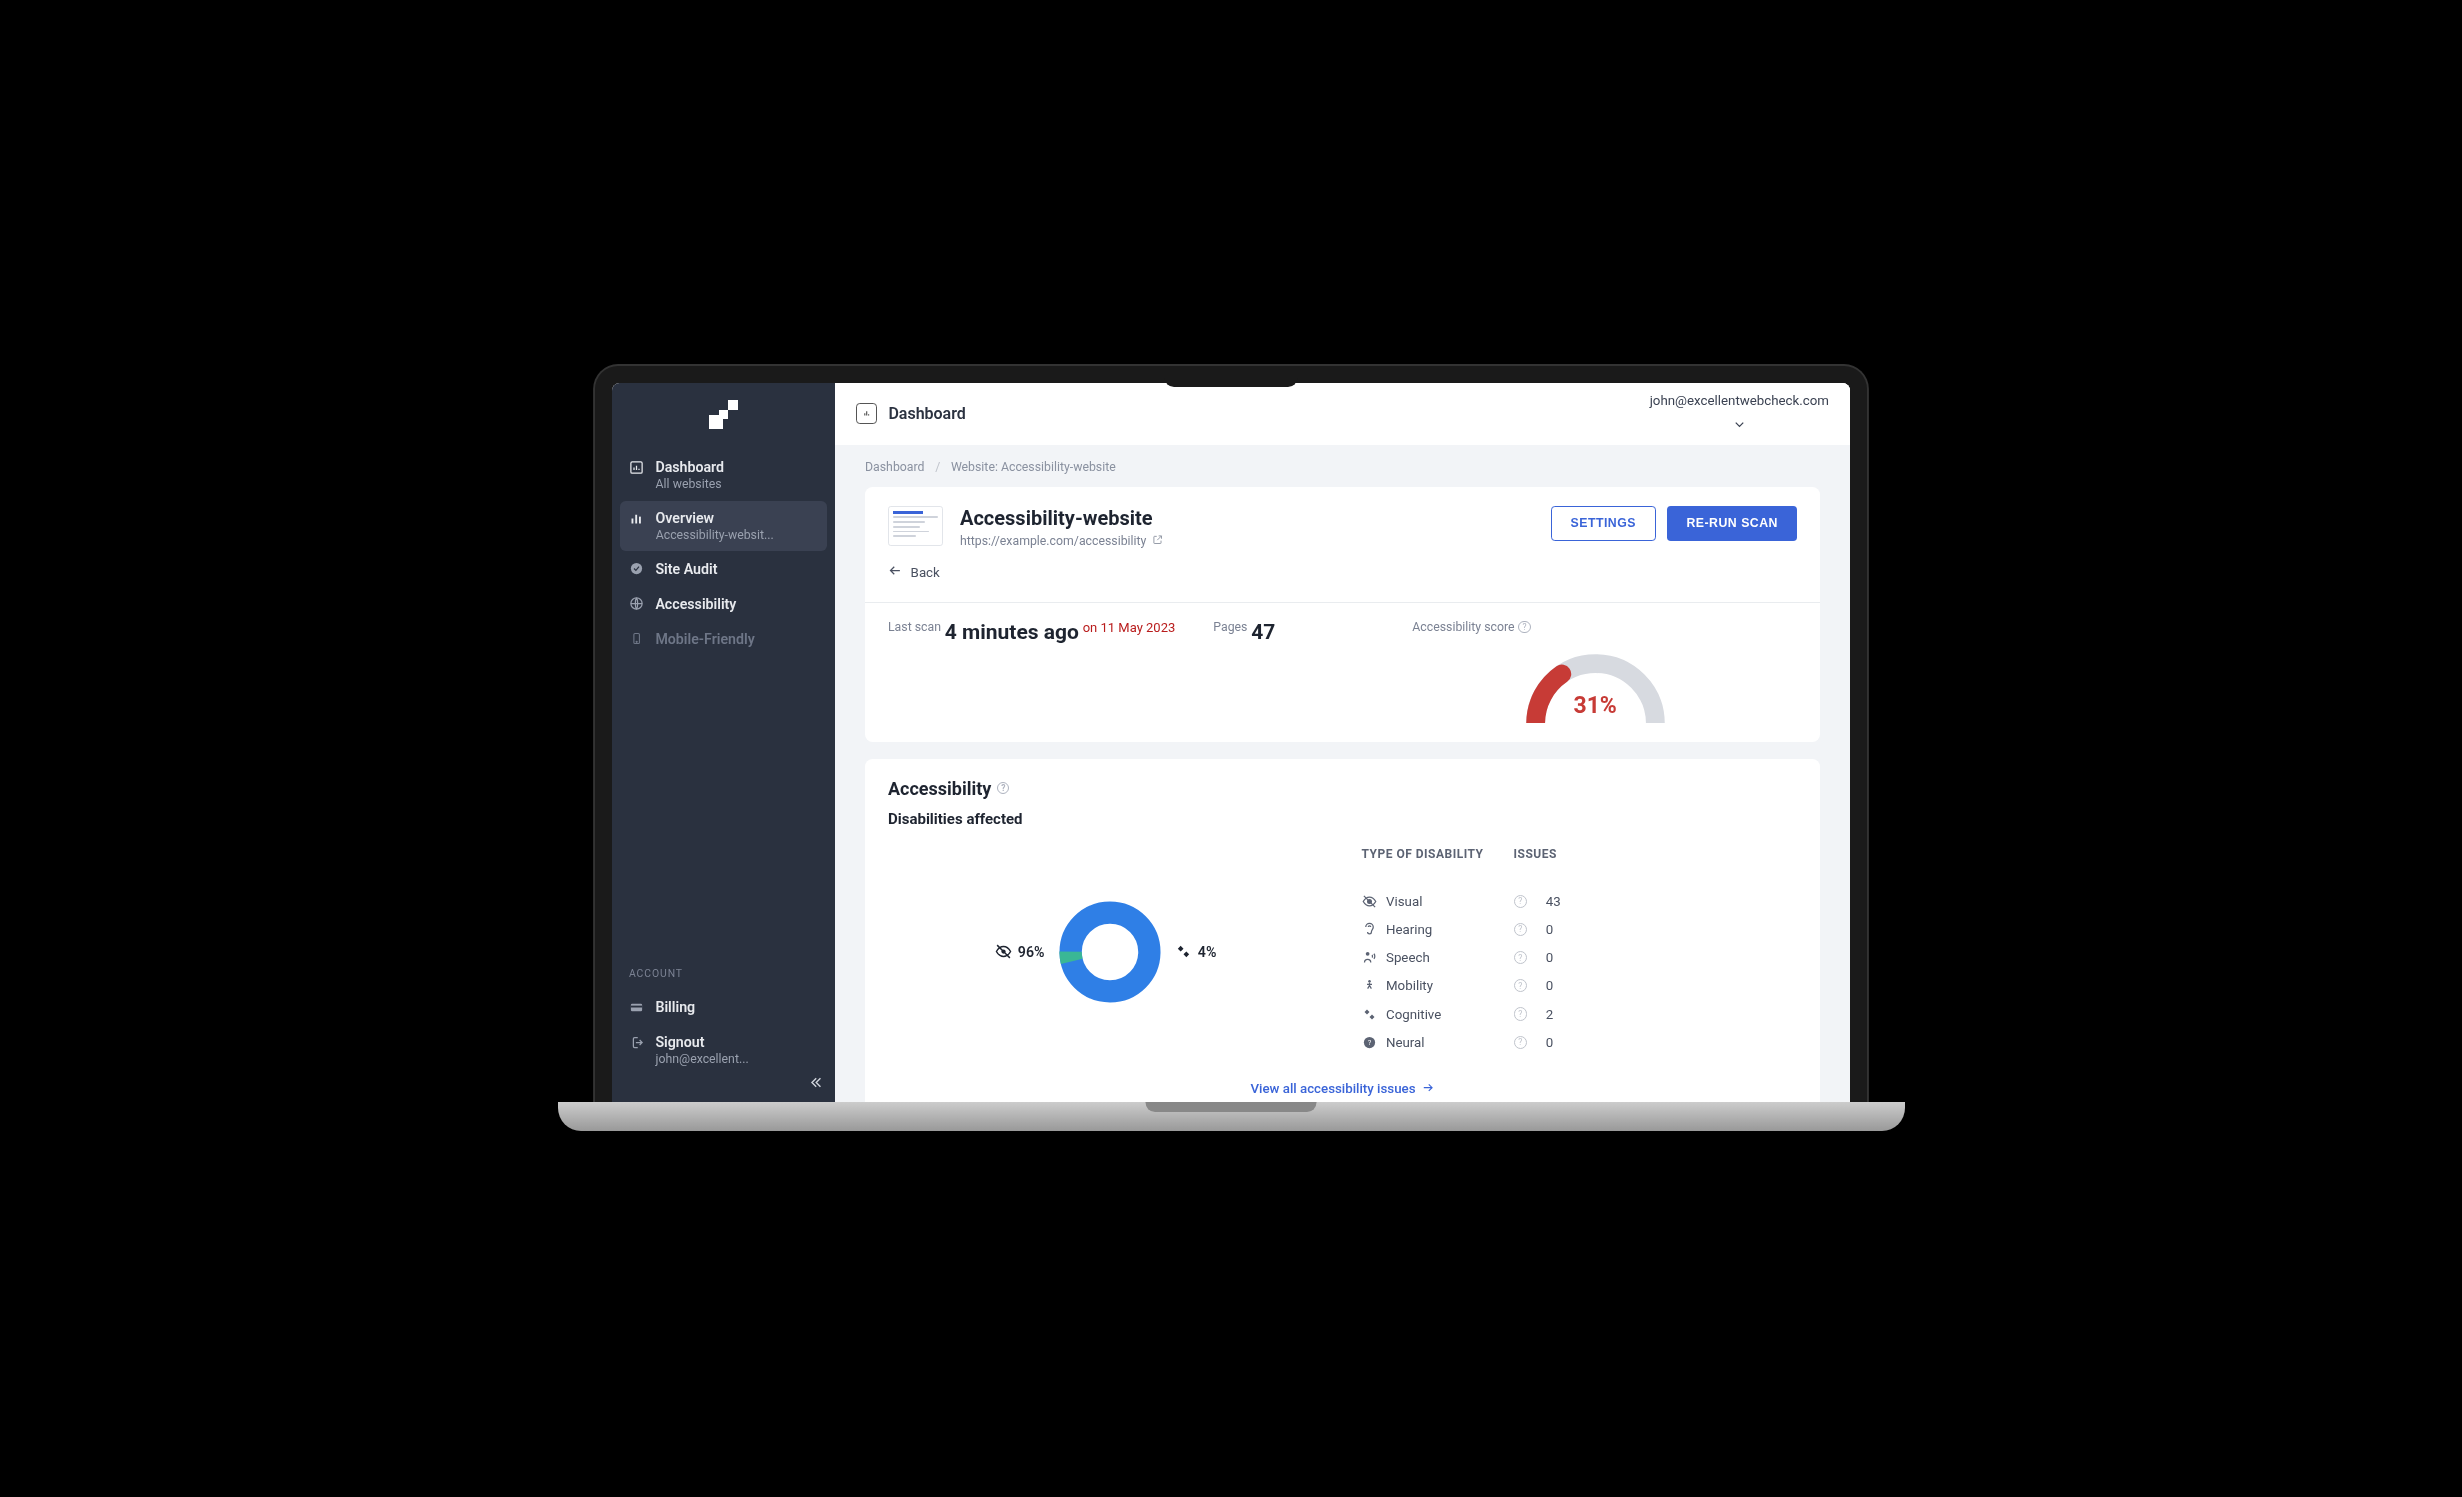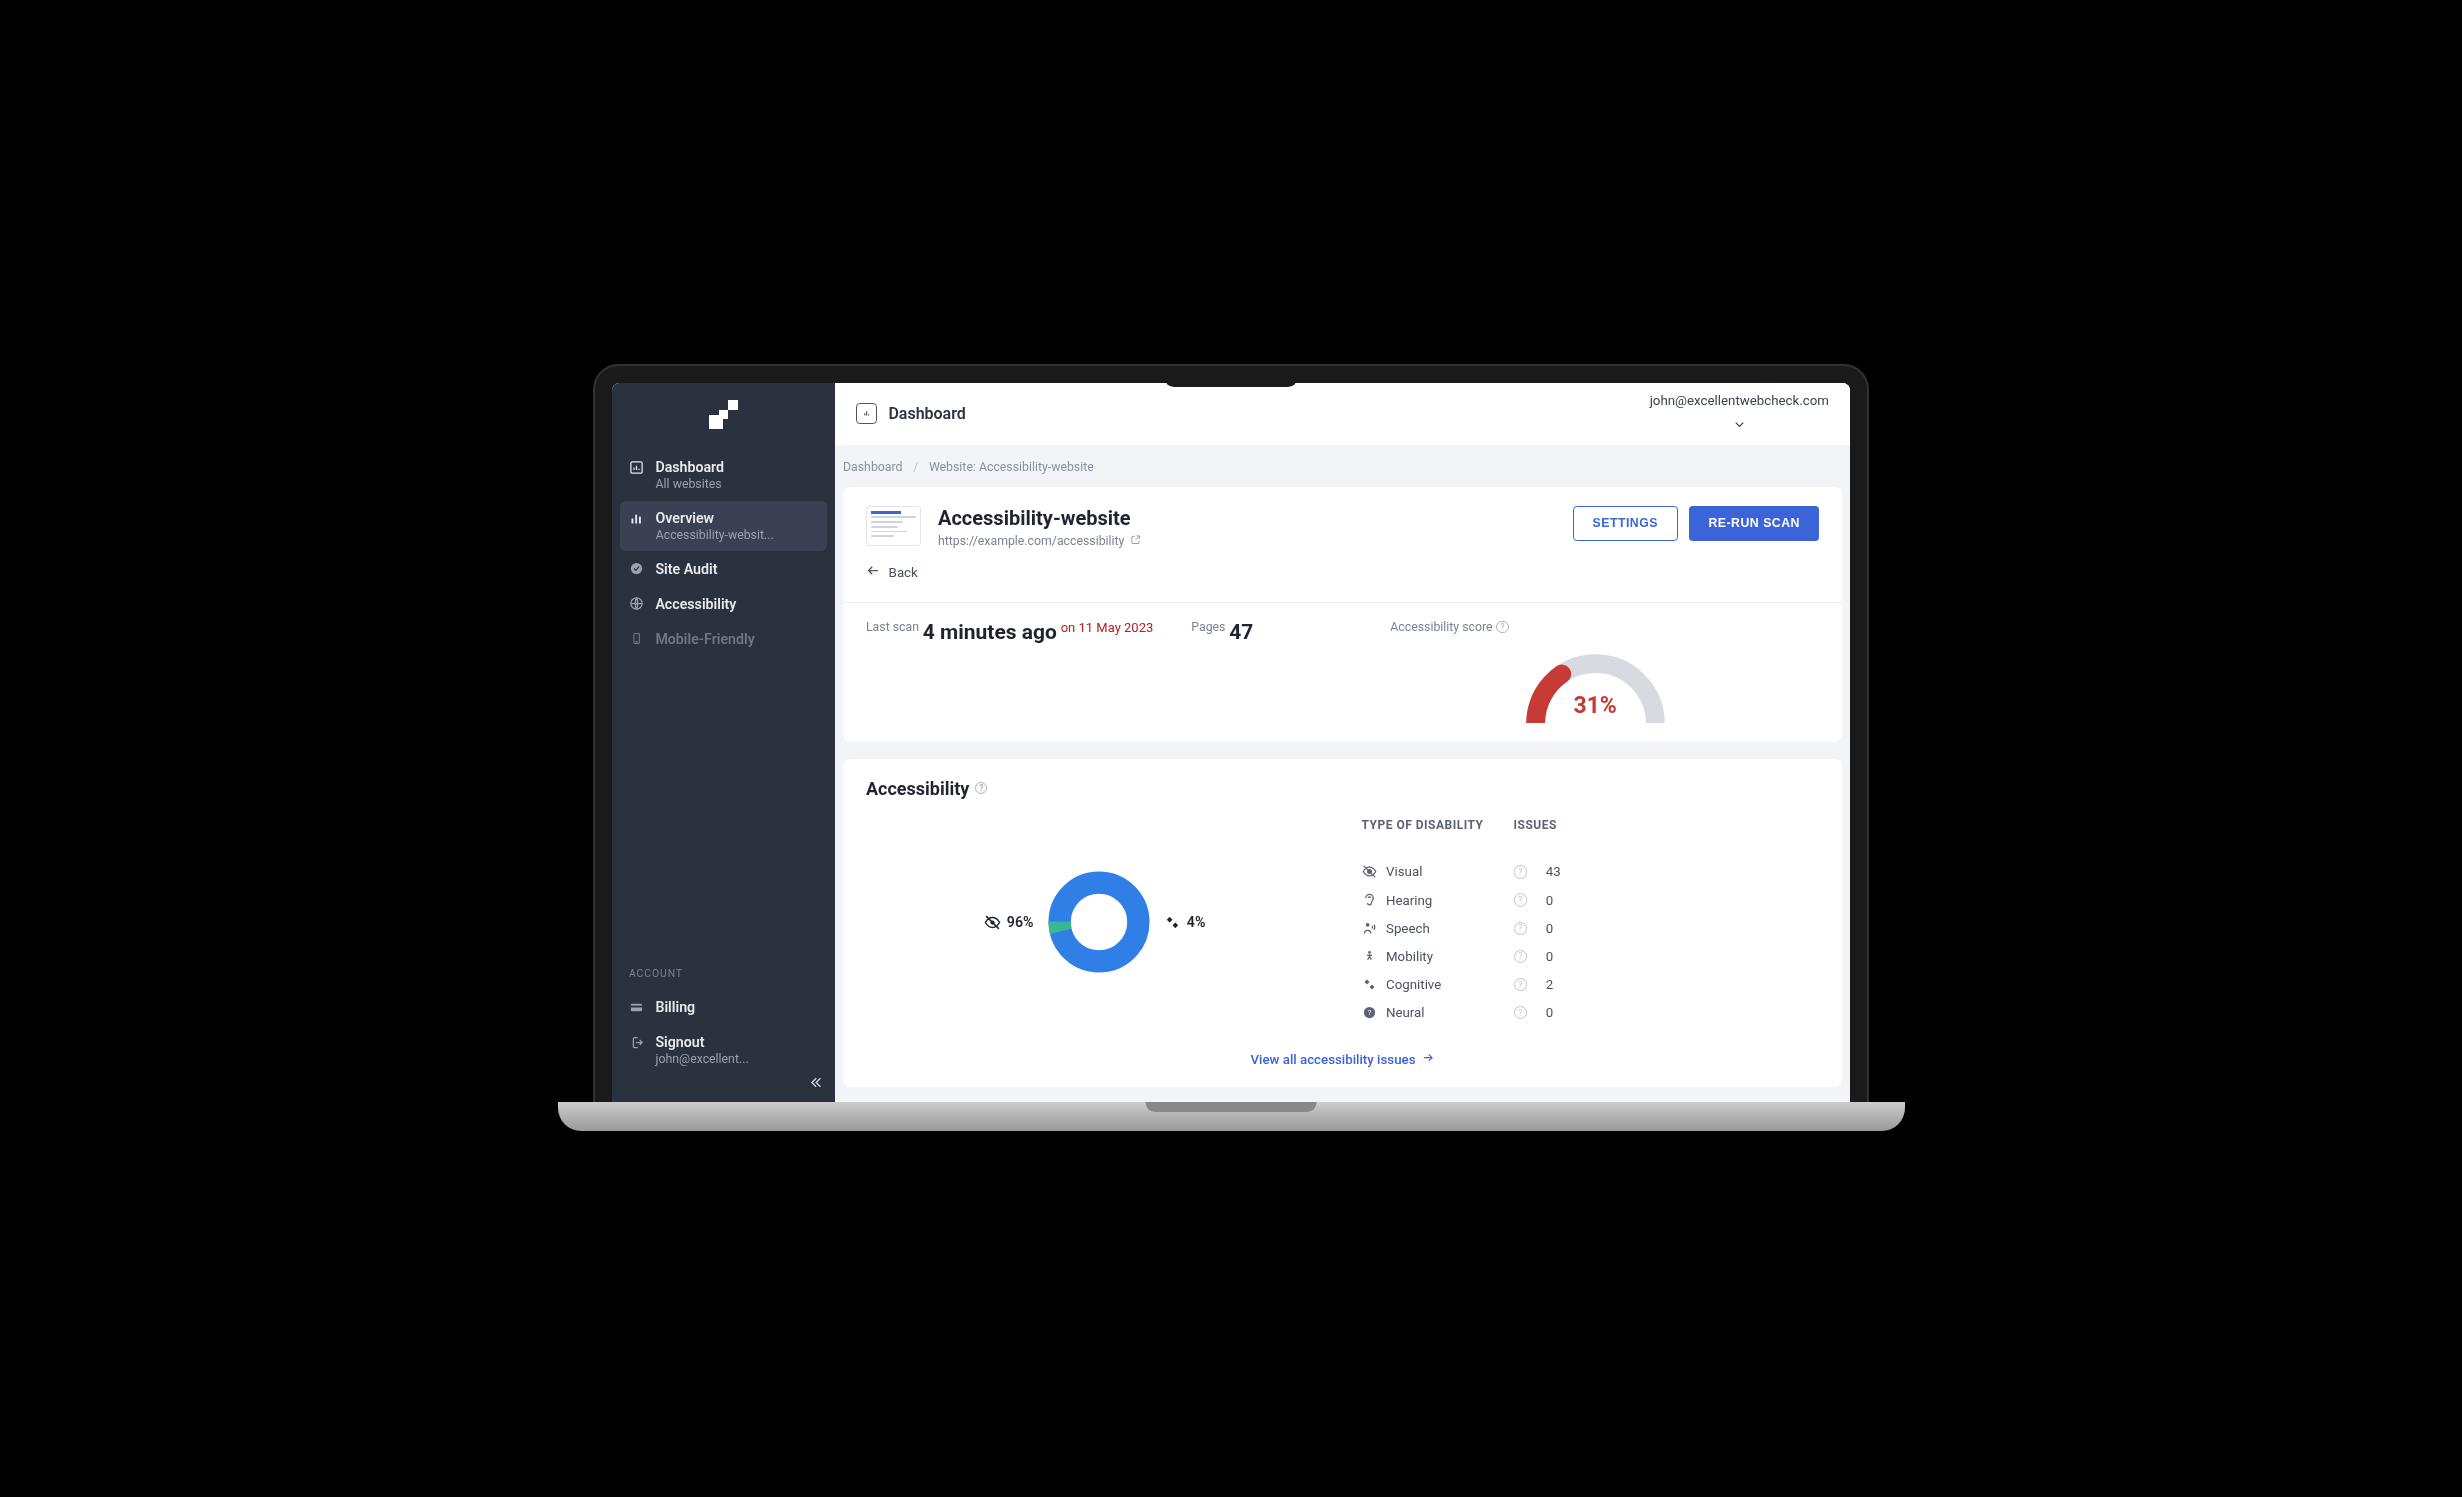--- a/index.html
+++ b/index.html
@@ -103,21 +103,21 @@
   .main { flex:1; background:#f2f4f7; display:flex; flex-direction:column; overflow:hidden; }
   .topbar {
     display:flex; align-items:center; justify-content:space-between;
     padding: 9.5px 21px; background:#fff;
   }
   .tb-left { display:flex; align-items:center; gap:11.4px; }
   .tb-title { font-size:16px; font-weight:600; color:#2b3240; }
   .tb-right { display:flex; align-items:center; gap:9.5px; color:#3b4252; font-size:13.3px;flex-direction:column; }
   .tb-icon-box { width:21px; height:21px; border:1.9px solid #555; border-radius:3.8px; display:flex; align-items:center; justify-content:center; }
 
-  .content { padding: 15px 8px; overflow-y:auto; flex:1; }
+  .content { padding: 15px 30px; overflow-y:auto; flex:1; }
   .breadcrumb { color:#8a91a0; font-size:12.3px; margin-bottom:13.3px; }
   .breadcrumb a { color:#8a91a0; text-decoration:none; }
   .bc-sep { margin:0 7.6px; color:#c0c4cc; }
 
   .card {
     background:#fff; border-radius:7.6px; padding:19px 23px; margin-bottom:17px;
   }
   .hdr-row { display:flex; justify-content:space-between; align-items:flex-start; }
   .site-block { display:flex; gap:17px; align-items:flex-start; }
   .thumb {
@@ -386,20 +386,21 @@
               </div>
             </div>
           </div>
         </div>
 
         <div class="card">
           <div class="section-title">
             <span>Accessibility</span>
             <span class="help-icon">?</span>
           </div>
+          <div class="sub-title">Disabilities affected</div>
 
           <div class="donut-row">
             <div class="donut-block">
               <div class="donut-label">
                 <span class="mini-icon">
                   <svg viewBox="0 0 24 24" fill="#1e2430">
                         <path d="M2 12s4-7 10-7 10 7 10 7-4 7-10 7S2 12 2 12z" fill="none" stroke="#1e2430" stroke-width="2"></path>
                         <circle cx="12" cy="12" r="3"></circle>
                         <line x1="3" y1="3" x2="21" y2="21" stroke="#1e2430" stroke-width="2"></line>
                       </svg>

